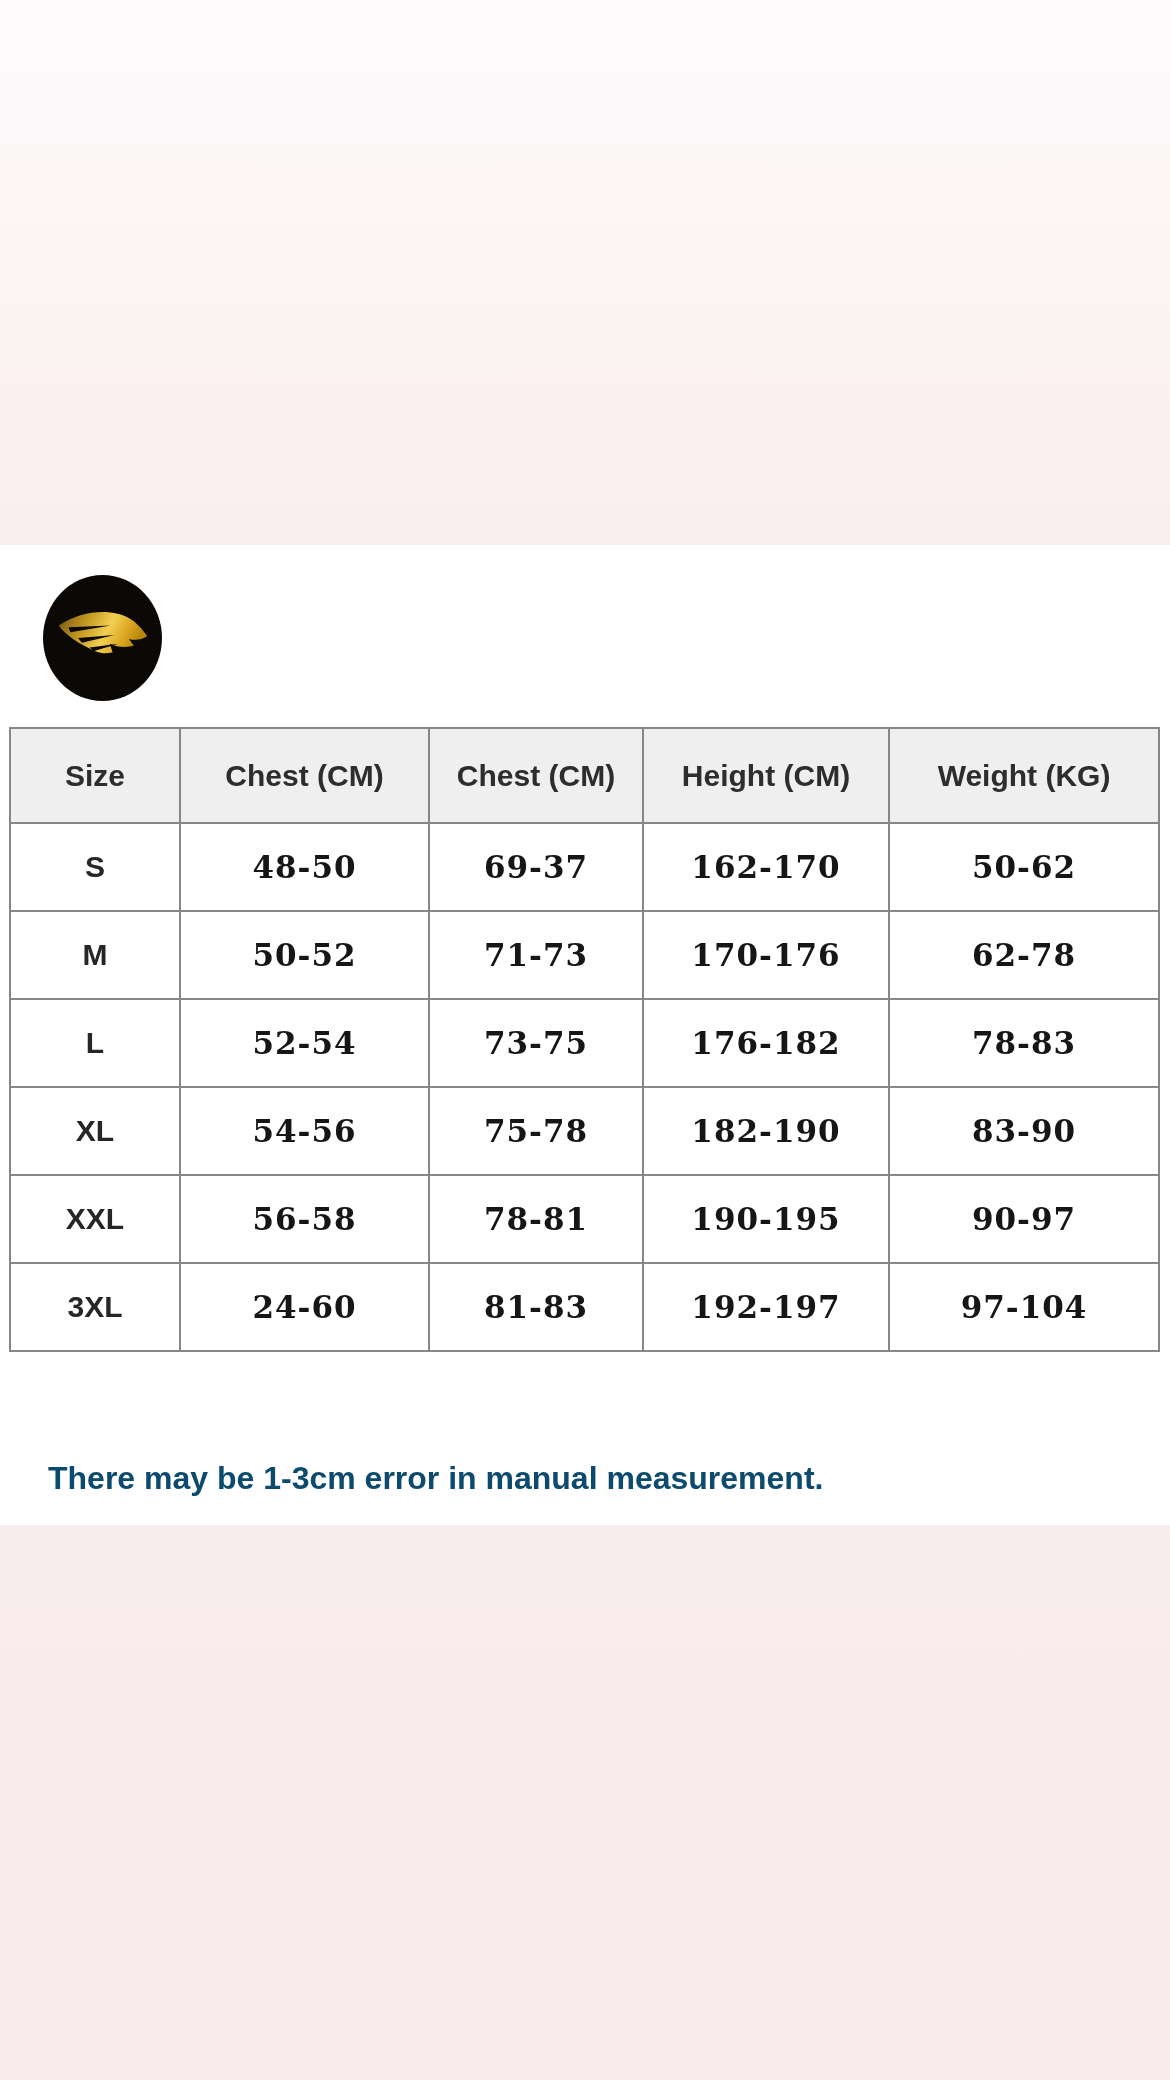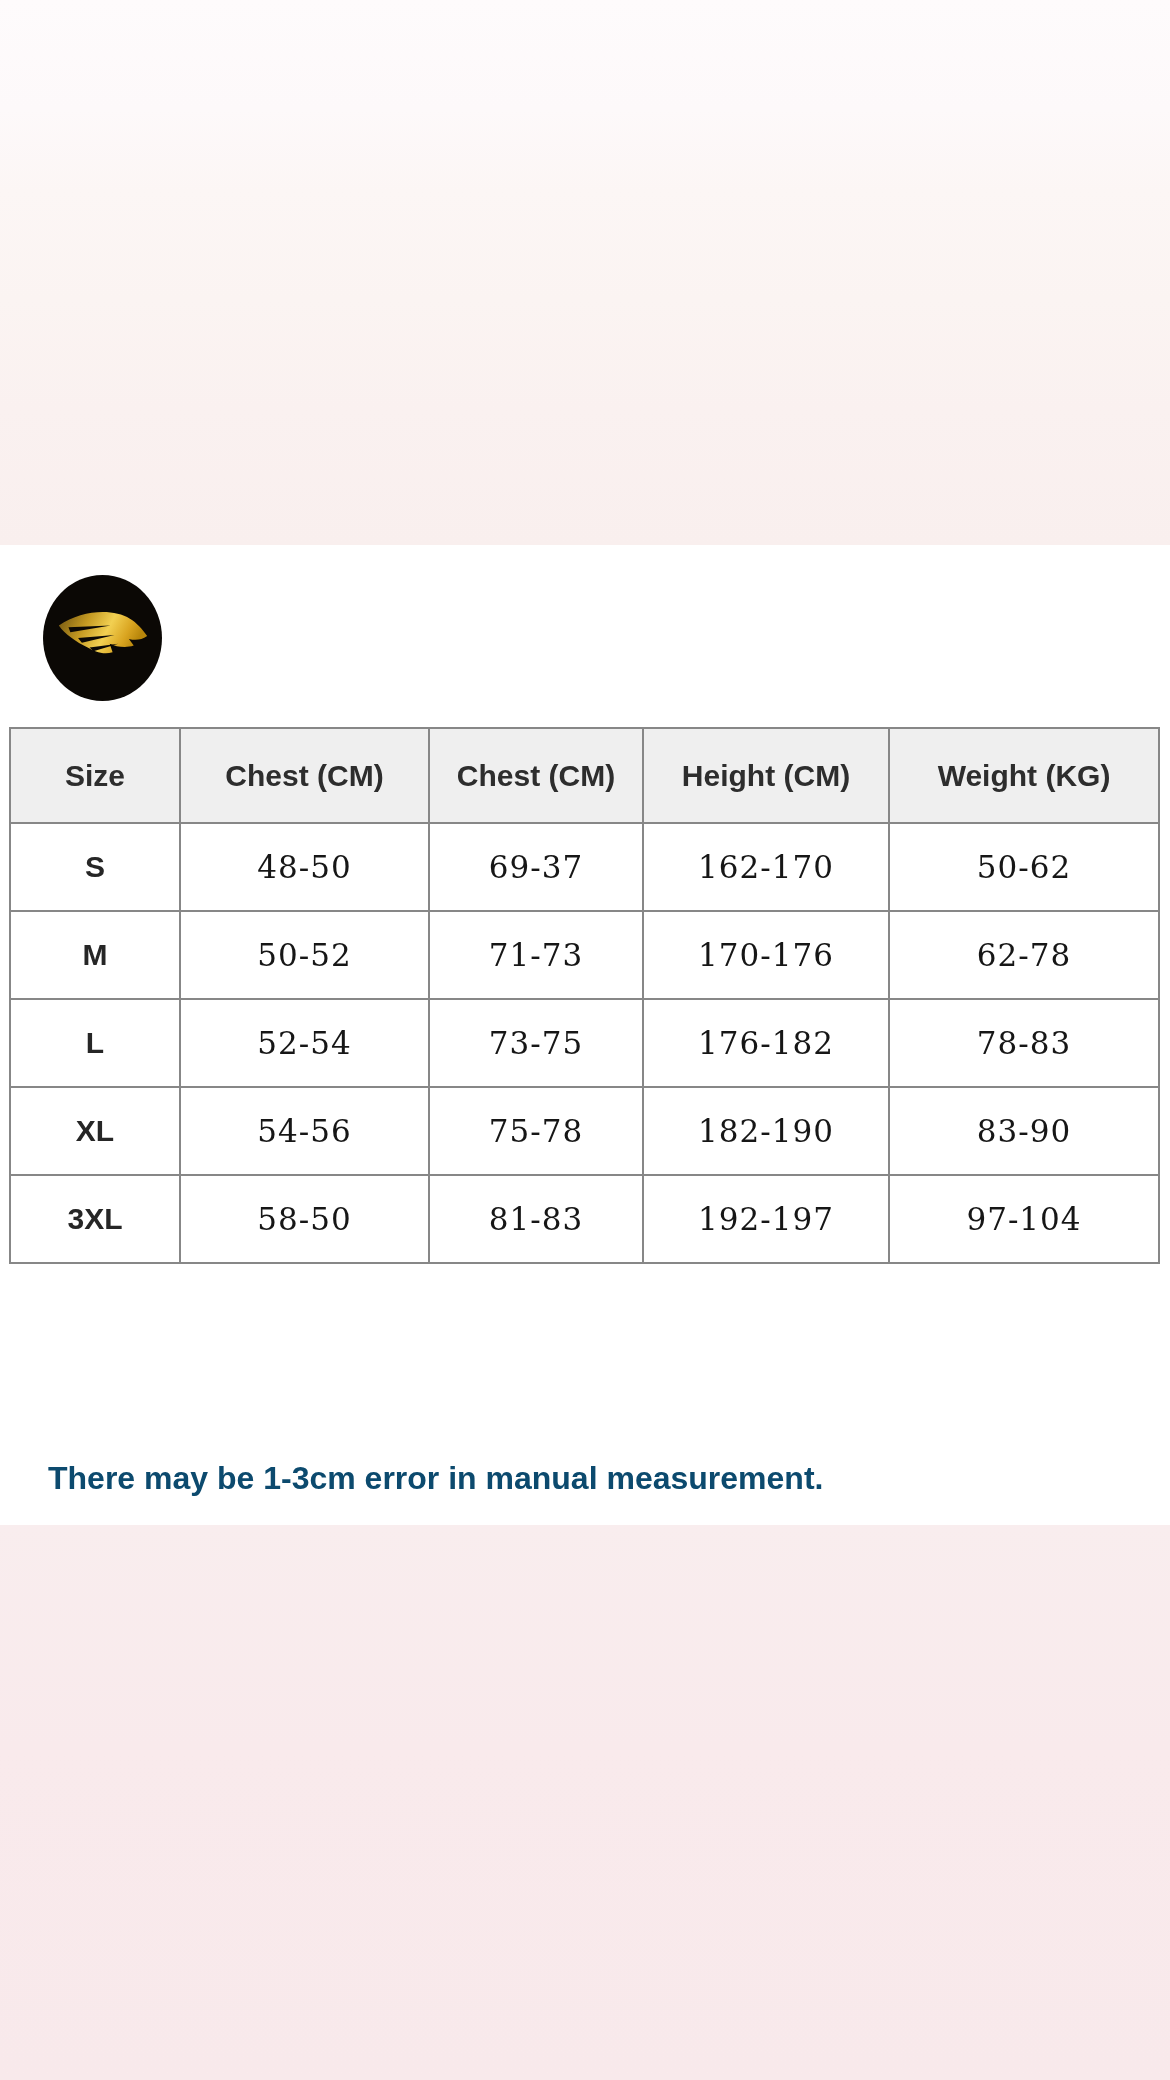--- a/index.html
+++ b/index.html
@@ -73,21 +73,21 @@
   td.size-cell {
     background: #ffffff;
     font-family: "Liberation Sans", sans-serif;
     font-weight: bold;
     font-size: 30px;
     color: #262626;
   }
   td.num-cell {
     background: #ffffff;
     font-family: "DejaVu Serif", "Liberation Serif", serif;
-    font-weight: normal;
+    font-weight: bold;
     font-size: 31px;
     letter-spacing: 1px;
     color: #161616;
     border-radius: 12px;
   }
   .note {
     position: absolute;
     left: 48px; top: 1460px;
     font-family: "Liberation Sans", sans-serif;
     font-weight: bold;
@@ -176,22 +176,29 @@
         <td class="num-cell">78-83</td>
       </tr>
       <tr>
         <td class="size-cell">XL</td>
         <td class="num-cell">54-56</td>
         <td class="num-cell">75-78</td>
         <td class="num-cell">182-190</td>
         <td class="num-cell">83-90</td>
       </tr>
       <tr>
+        <td class="size-cell">XXL</td>
+        <td class="num-cell">56-58</td>
+        <td class="num-cell">78-81</td>
+        <td class="num-cell">190-195</td>
+        <td class="num-cell">90-97</td>
+      </tr>
+      <tr>
         <td class="size-cell">3XL</td>
-        <td class="num-cell">58-50</td>
+        <td class="num-cell">24-60</td>
         <td class="num-cell">81-83</td>
         <td class="num-cell">192-197</td>
         <td class="num-cell">97-104</td>
       </tr>
     </tbody>
   </table>
 
   <div class="note">There may be 1-3cm error in manual measurement.</div>
 
 </div>

